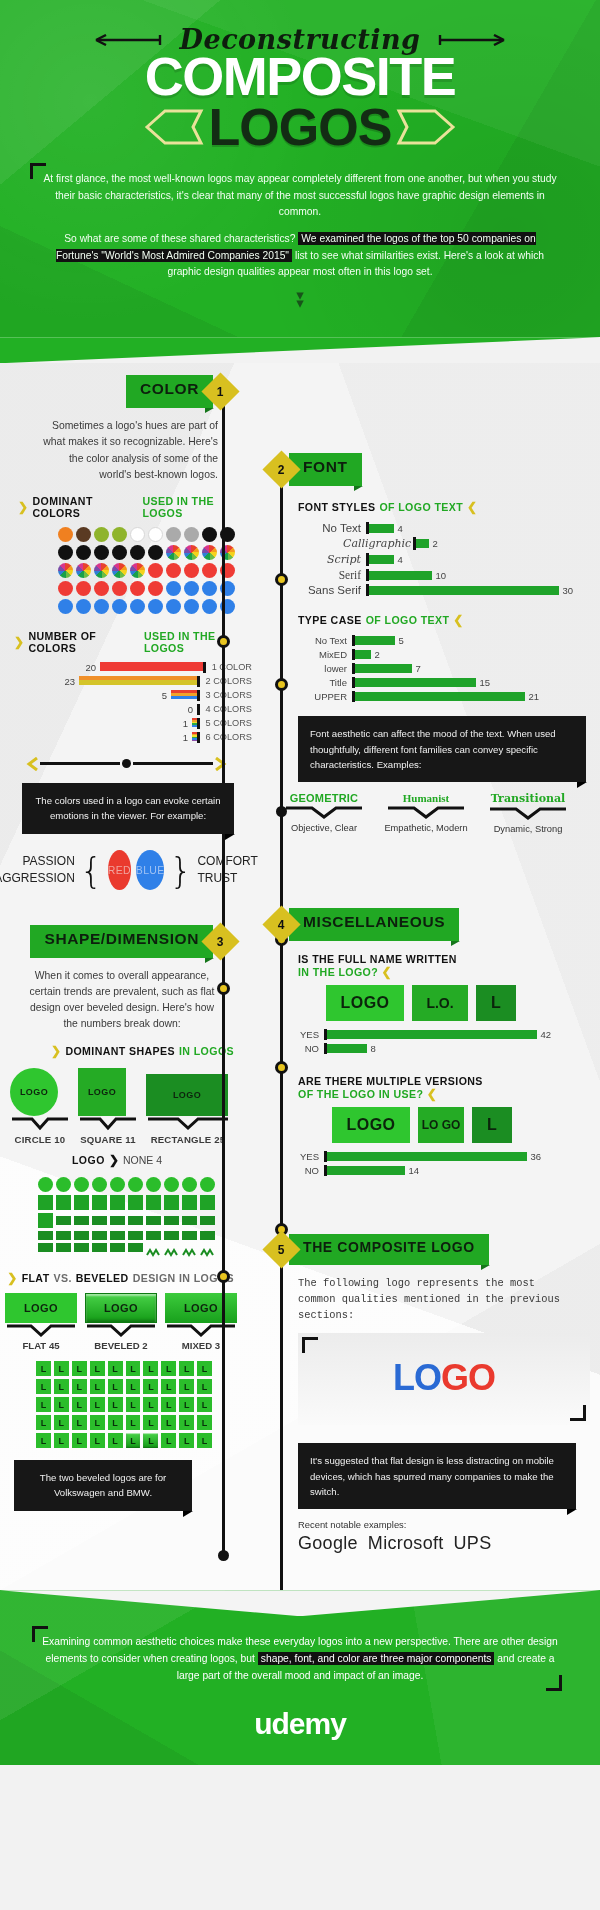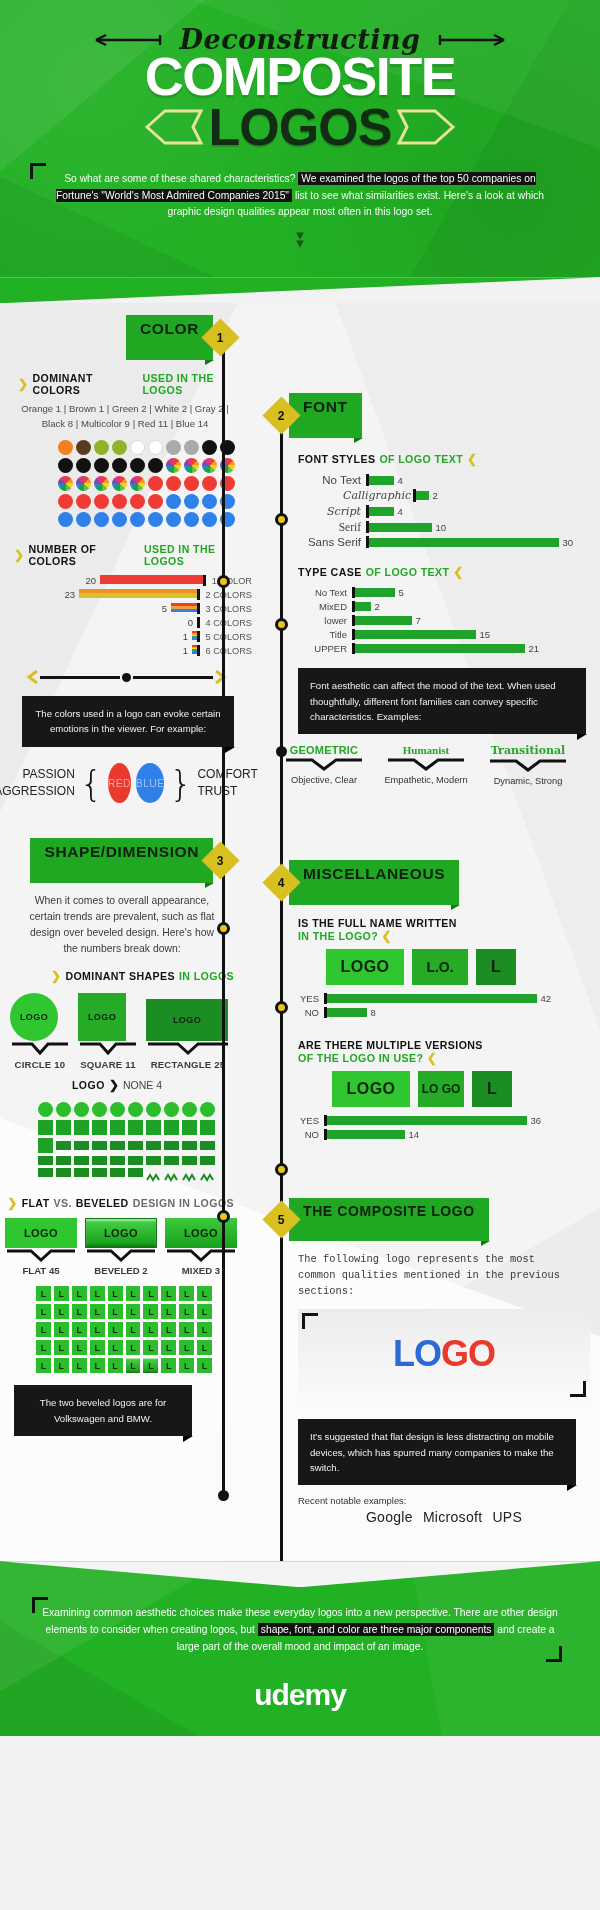--- a/index.html
+++ b/index.html
@@ -104,21 +104,21 @@
     position: absolute; width: 11px; height: 11px; border-radius: 50%;
     background: #111; left: -4px;
   }
 
   
   .ribbon-row { display: flex; align-items: center; }
   .ribbon {
     background: #21a823;
     color: #0d1f0d;
     font-size: 15.5px; font-weight: bold; letter-spacing: .6px;
-    padding: 5px 14px 22px;
+    padding: 5px 14px 10px;
     position: relative;
   }
   .ribbon.sm { font-size: 14px; }
   .ribbon::after {
     content: ""; position: absolute; right: -1px; bottom: -5px;
     border-left: 9px solid #15761a; border-bottom: 5px solid transparent;
   }
   .numdia {
     width: 27px; height: 27px; background: #d8c020; transform: rotate(45deg);
     display: flex; align-items: center; justify-content: center;
@@ -246,21 +246,21 @@
     margin: 10px 10px 0 46px; padding: 24px 0 26px; position: relative;
     background: linear-gradient(#ececec, #fafafa);
     display: flex; align-items: center; justify-content: center;
   }
   .comp-logo { font-size: 36px; font-weight: bold; letter-spacing: -1px; }
   .cl-b { color: #2a6ad4; }
   .cl-r { color: #ea3a2e; }
 
   .notable { margin: 10px 0 0 46px; }
   .notable .nt1 { font-size: 9.4px; color: #333; margin-bottom: 3px; }
-  .notable .nt2 { font-size: 14px; color: #222; letter-spacing: .3px; text-align: center; }
+  .notable .nt2 { font-size: 18px; color: #222; letter-spacing: .3px; }
   .notable .nt2 span { margin-right: 10px; }
 
   
   .foot {
     position: relative; background: #22b024; color: #fff;
     padding: 44px 40px 24px; text-align: center;
     background-image:
       linear-gradient(150deg, rgba(255,255,255,.07) 0 25%, transparent 25% 50%),
       linear-gradient(30deg, rgba(0,0,0,.06) 0 22%, transparent 22% 46%),
       linear-gradient(260deg, rgba(255,255,255,.05) 0 30%, transparent 30% 58%);
@@ -304,20 +304,21 @@
         <path d="M4 21 L22 5 L58 5 L50 21 L58 37 L22 37 Z" fill="none" stroke="#e9e29a" stroke-width="3"></path>
       </svg>
       <div class="hero-sub">LOGOS</div>
       <svg width="62" height="42" class="banner-right">
         <path d="M58 21 L40 5 L4 5 L12 21 L4 37 L40 37 Z" fill="none" stroke="#e9e29a" stroke-width="3"></path>
       </svg>
     </div>
 
     <div class="hero-body">
       <span class="corner-tl"></span>
+      <p>At first glance, the most well-known logos may appear completely different from one another, but when you study their basic characteristics, it's clear that many of the most successful logos have graphic design elements in common.</p>
       <p>
         <span>So what are some of these shared characteristics?</span>
         <span class="hl">We examined the logos of the top 50 companies on Fortune's "World's Most Admired Companies 2015"</span>
         <span>list to see what similarities exist. Here's a look at which graphic design qualities appear most often in this logo set.</span>
       </p>
       <div class="chev-down">▾<br>▾</div>
     </div>
   </div>
 
   <div class="slant-top"></div>
@@ -333,31 +334,28 @@
           <span class="rail-end" style="top:1165px"></span>
         </div>
 
         <div class="ribbon-row" style="justify-content:flex-end; padding-right:18px; margin-top:12px;">
           <div class="ribbon">COLOR</div>
           <div class="numdia" style="margin-left:-6px">
             <span>1</span>
           </div>
         </div>
 
+        <p class="sec-para" style="text-align:right; padding:10px 34px 0 40px;">Sometimes a logo's hues are part of what makes it so recognizable. Here's the color analysis of some of the world's best-known logos.</p>
 
         <div class="subhead" style="justify-content:flex-start; padding:12px 0 0 18px;">
           <span class="chev">❯</span>
           <span class="k">DOMINANT COLORS</span>
           <span class="g">USED IN THE LOGOS</span>
         </div>
 
-        <div style="text-align:center; padding:6px 20px 0 18px; font-size:9.6px; color:#4a4a4a; line-height:1.55;">
-          <div>Orange 1 | Brown 1 | Green 2 | White 2 | Gray 2 |</div>
-          <div>Black 8 | Multicolor 9 | Red 11 | Blue 14</div>
-        </div>
 
         <div class="dotgrid" id="colorDots" style="width:180px; margin:8px auto 0 58px;">
             <span class="dot" style="background: rgb(240, 128, 32);"></span>
             <span class="dot" style="background: rgb(90, 58, 34);"></span>
             <span class="dot" style="background: rgb(143, 180, 44);"></span>
             <span class="dot" style="background: rgb(143, 180, 44);"></span>
             <span class="dot white"></span>
             <span class="dot white"></span>
             <span class="dot" style="background: rgb(170, 170, 170);"></span>
             <span class="dot" style="background: rgb(170, 170, 170);"></span>

